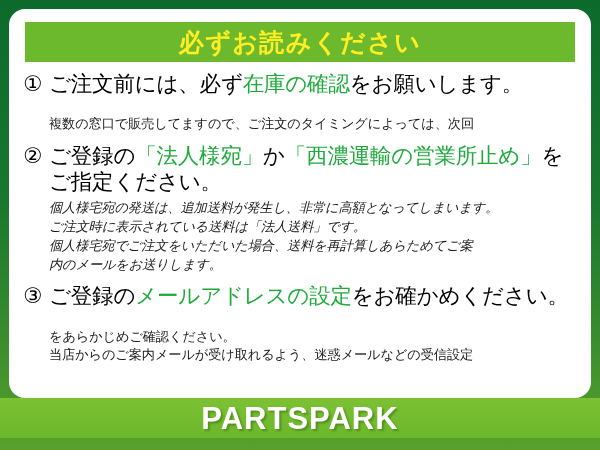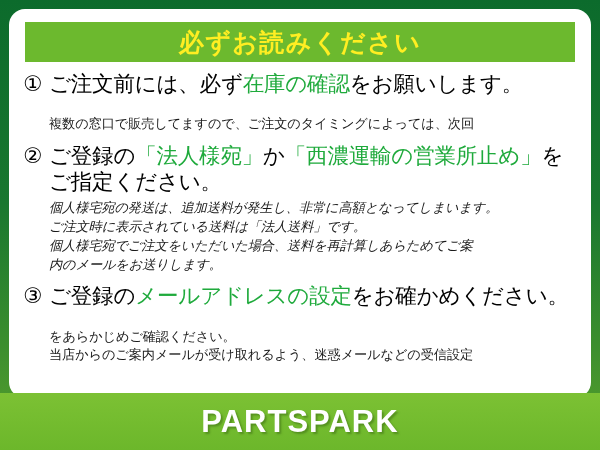--- a/index.html
+++ b/index.html
@@ -102,23 +102,23 @@
     white-space: nowrap;
   }
 
   #item-2 .item-body { margin-top: 4px; font-style: italic; }
   #item-3 { margin-bottom: 0; }
 
   
   #footer-banner {
     position: absolute;
     left: 0;
-    bottom: 0;
+    bottom: 12px;
     width: 600px;
-    height: 57px;
+    height: 40px;
     background: linear-gradient(180deg, #7cc134 0%, #74bc2f 50%, #6cb72b 100%);
     display: flex;
     align-items: center;
     justify-content: center;
   }
   #footer-logo {
     color: #ffffff;
     font-size: 31px;
     font-weight: bold;
     letter-spacing: 1px;

